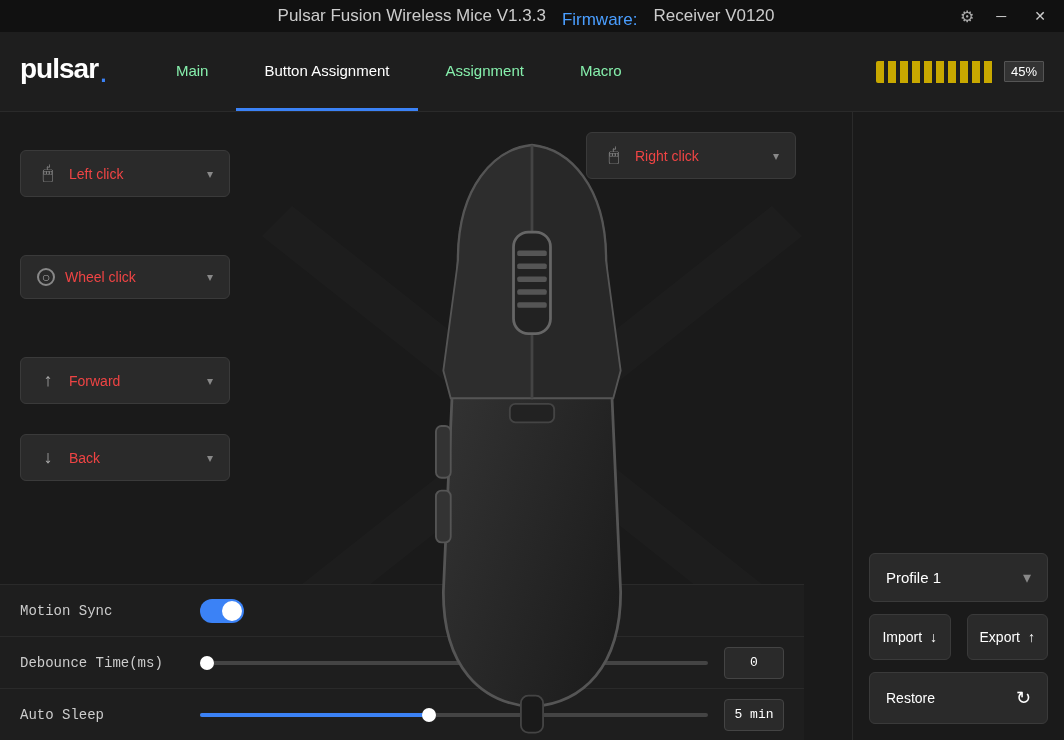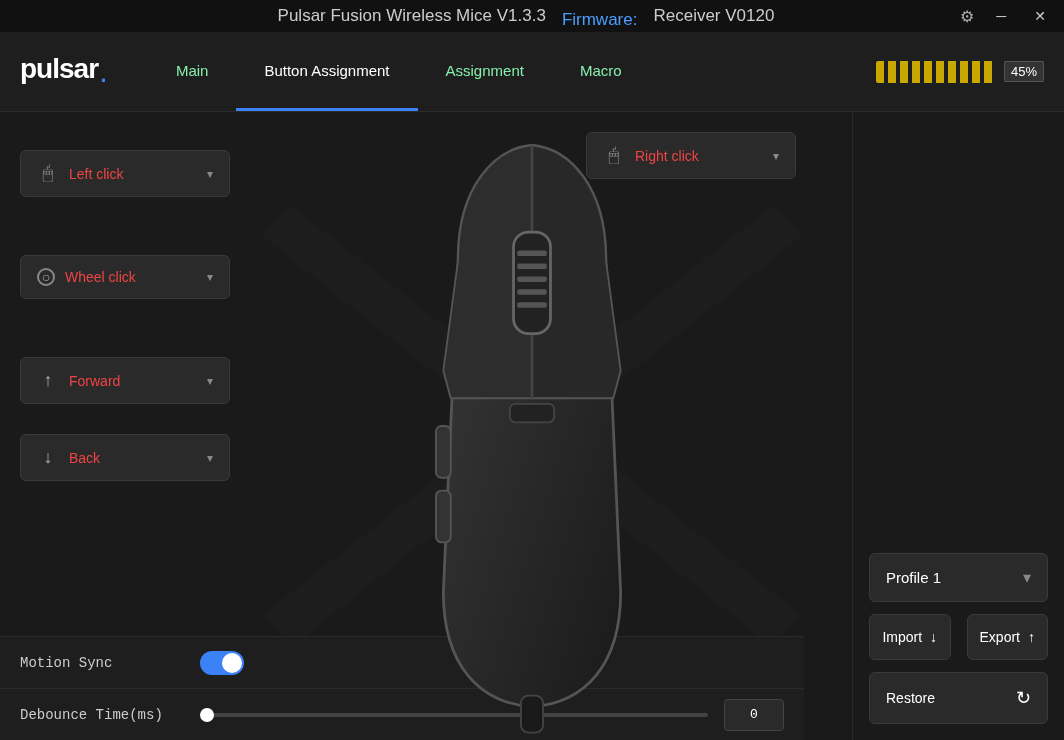--- a/index.html
+++ b/index.html
@@ -477,20 +477,30 @@
       <span class="bottom-row-label">Debounce Time(ms)</span>
       <div class="slider-container">
         <div class="slider-track">
           <div class="slider-fill" style="width: 0%;"></div>
           <div class="slider-thumb" style="left: 0px;"></div>
         </div>
         <div class="slider-value">0</div>
       </div>
     </div>
 
+    <div class="bottom-row">
+      <span class="bottom-row-label">Auto Sleep</span>
+      <div class="slider-container">
+        <div class="slider-track">
+          <div class="slider-fill" style="width: 45%;"></div>
+          <div class="slider-thumb" style="left: calc(45% - 7px);"></div>
+        </div>
+        <div class="slider-value">5 min</div>
+      </div>
+    </div>
   </div>
 
   <div class="right-sidebar">
     <div style="flex: 1;"></div>
 
     <div class="profile-dropdown">
       <span class="profile-label">Profile 1</span>
       <span class="profile-chevron">▾</span>
     </div>
 

